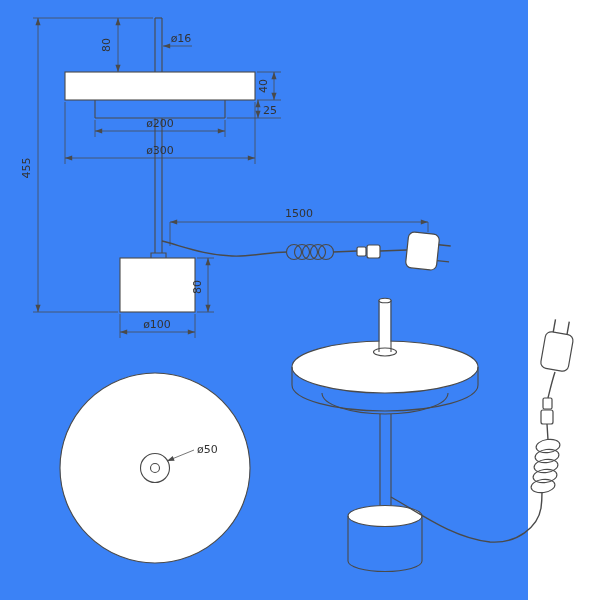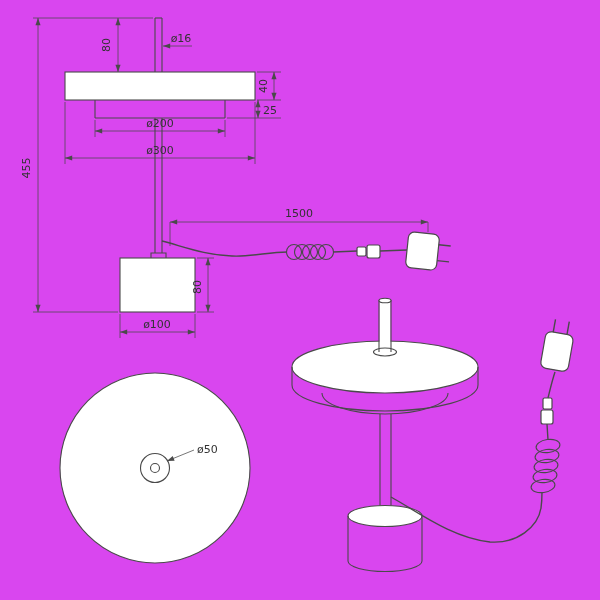--- a/index.html
+++ b/index.html
@@ -1,16 +1,16 @@
 <!DOCTYPE html>
 <html><head>
 <meta charset="utf-8">
 <style>
   html,body{margin:0;padding:0;background:#fff;}
-  #canvas{width:600px;height:600px;background:#d946ef;position:relative;font-family:"DejaVu Sans",sans-serif;}
+  #canvas{width:528px;height:600px;background:#3b82f6;position:relative;font-family:"DejaVu Sans",sans-serif;}
   .ln   {stroke:#4a4a4a;stroke-width:1.1;fill:none;}
   .lnw  {stroke:#4a4a4a;stroke-width:1.1;fill:#fff;}
   .dl   {stroke:#4a4a4a;stroke-width:0.75;fill:none;}
   .cab  {stroke:#4a4a4a;stroke-width:1.4;fill:none;}
   .cabw {stroke:#4a4a4a;stroke-width:1.2;fill:#fff;}
   .coil {stroke:#4a4a4a;stroke-width:1.1;fill:none;}
   .t    {fill:#333;font-family:"DejaVu Sans",sans-serif;font-size:11px;stroke:none;}
   .tm   {text-anchor:middle;}
 </style>
 </head>

